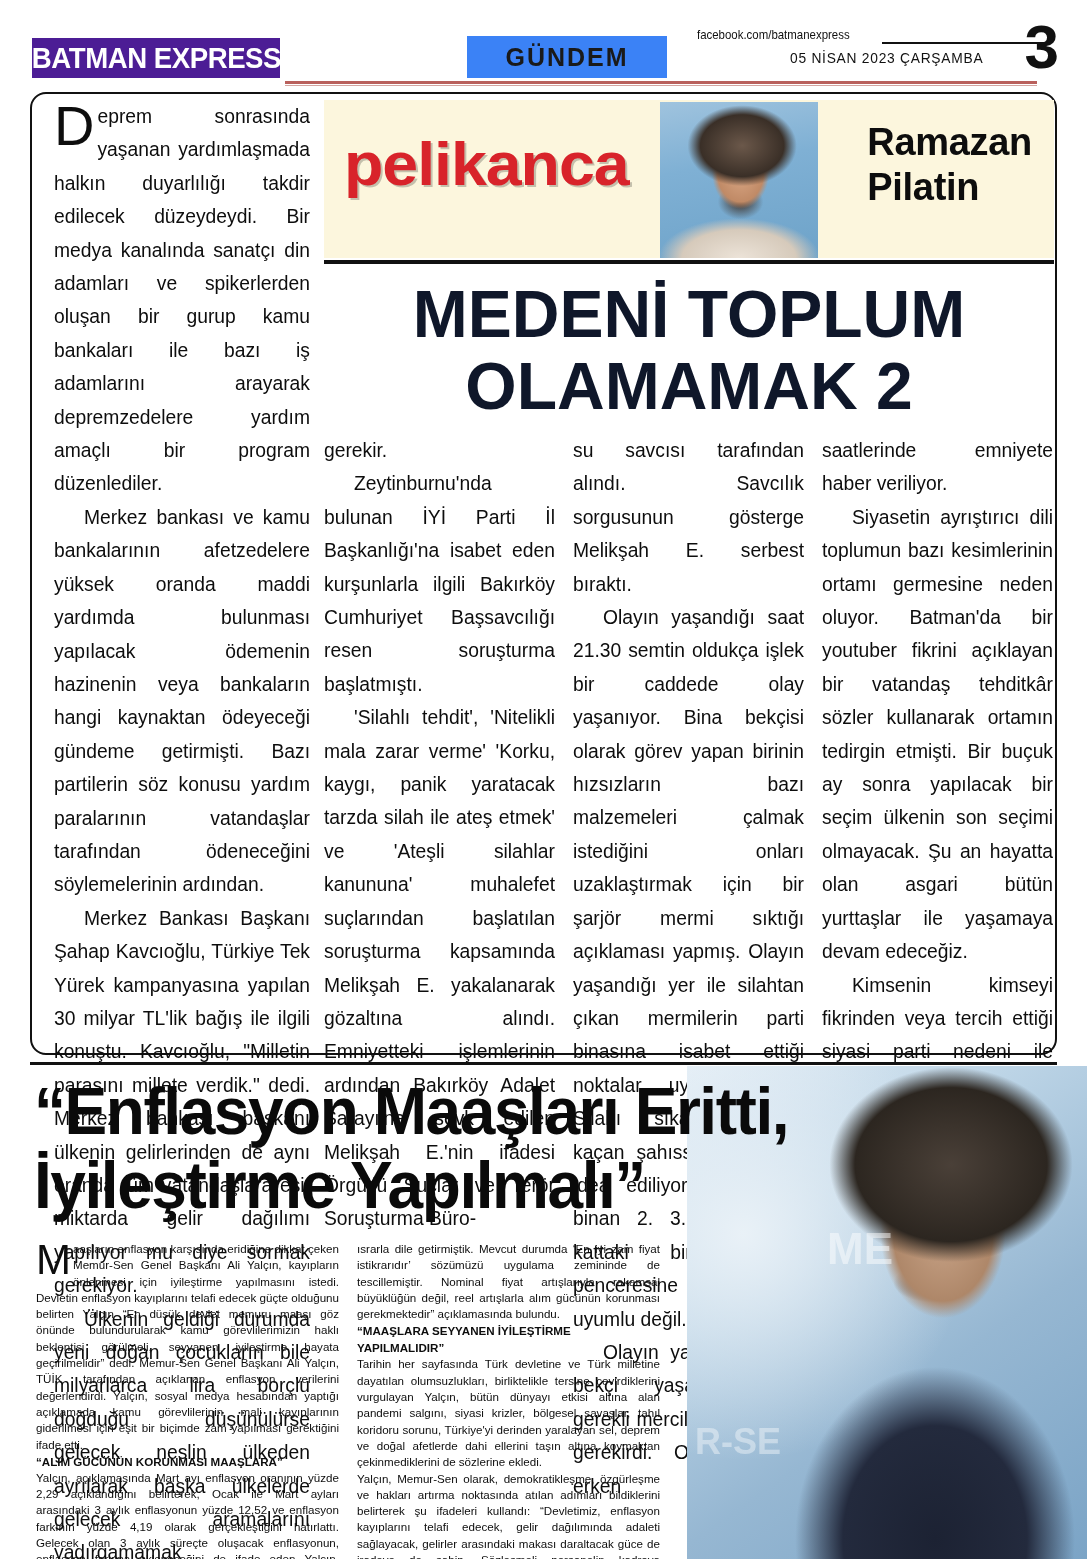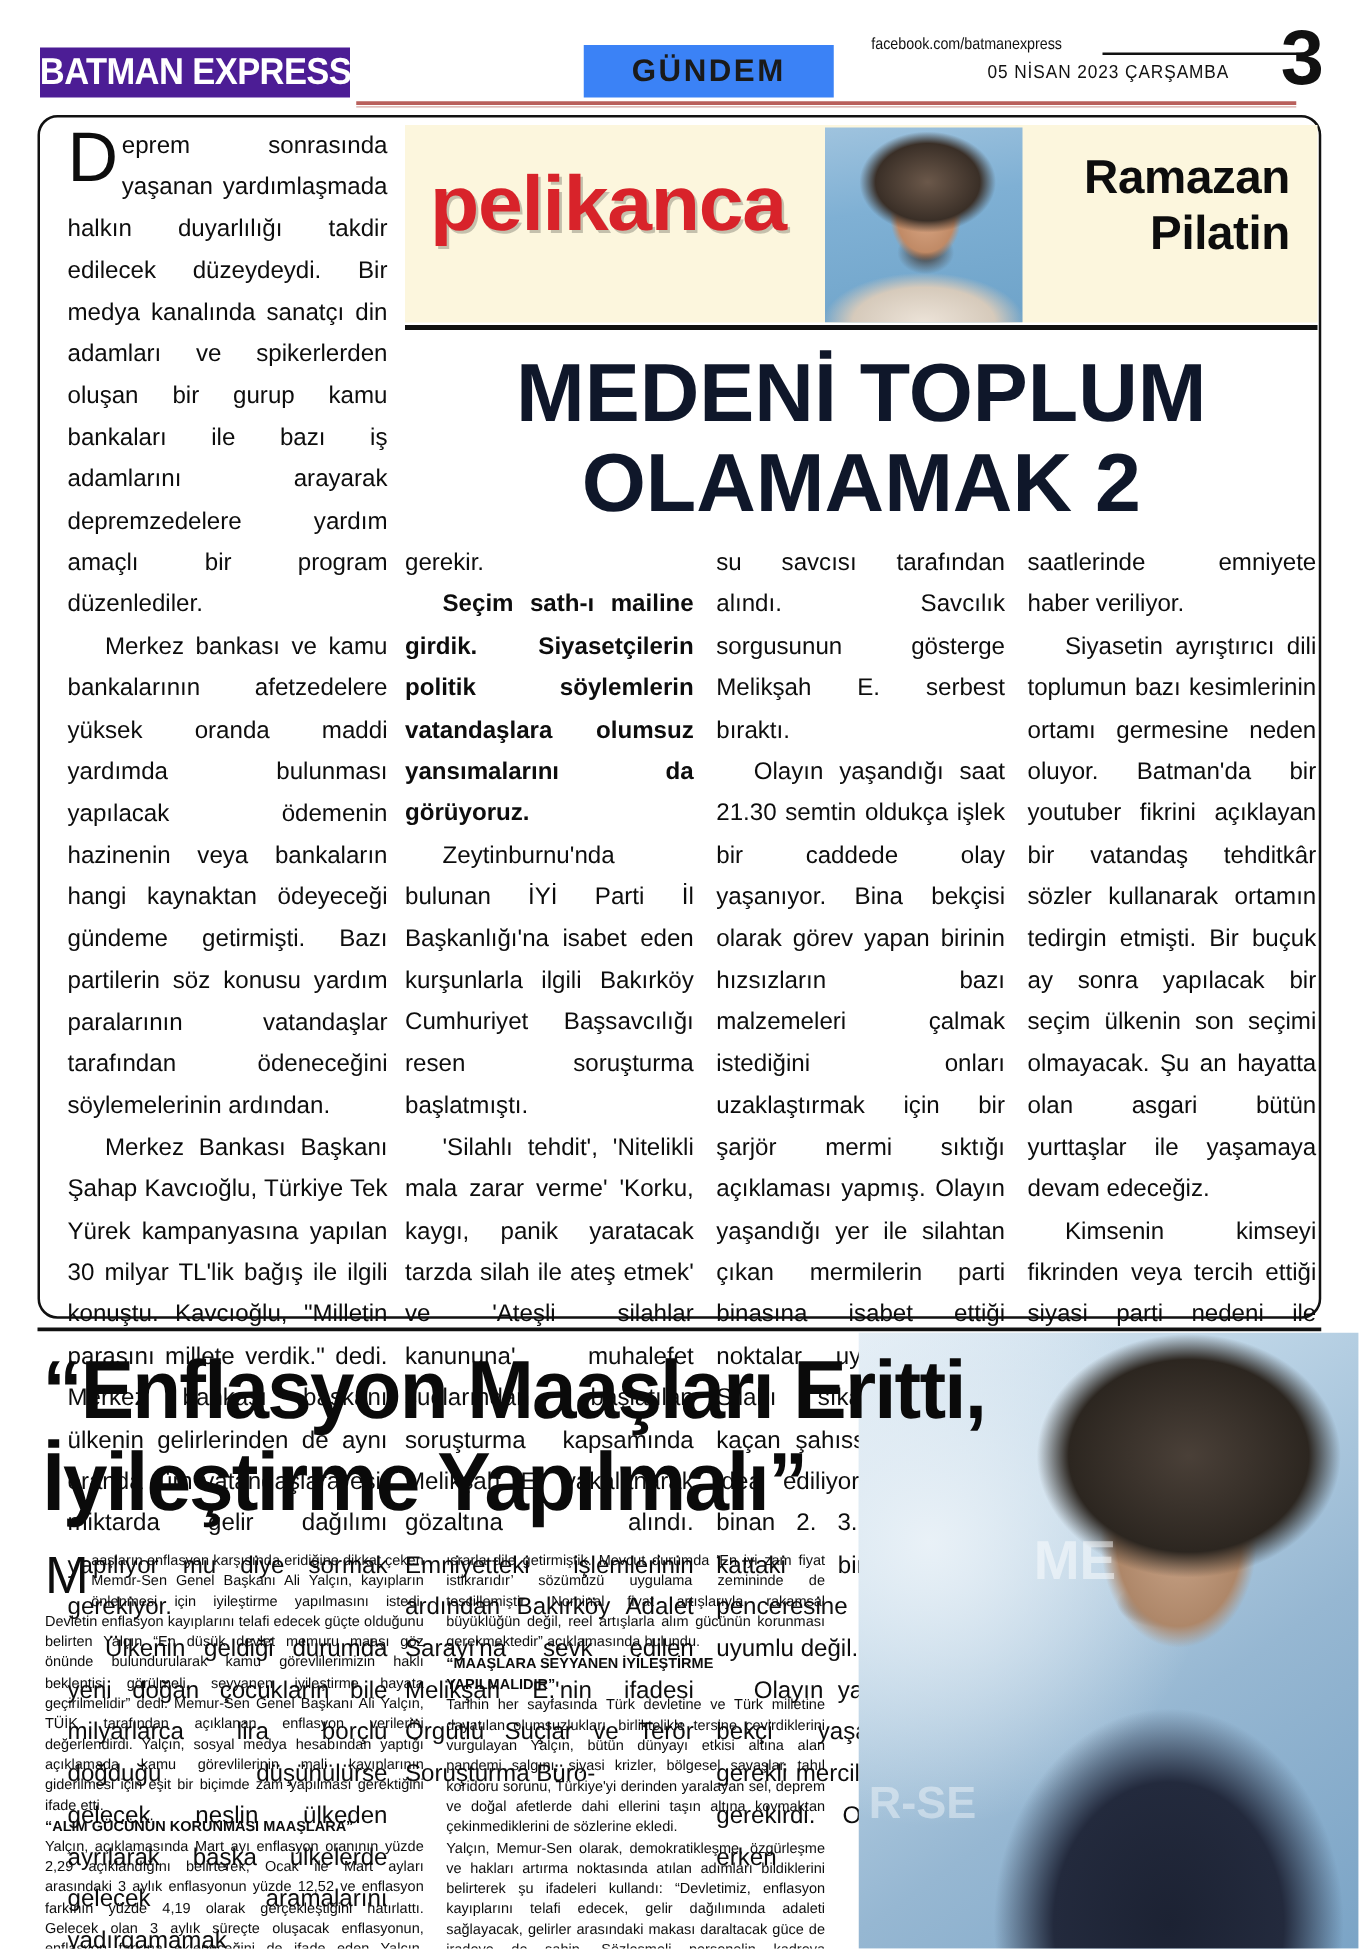--- a/index.html
+++ b/index.html
@@ -173,21 +173,21 @@
     background:
       radial-gradient(ellipse 48% 36% at 52% 28%, #6b584a 0%, #3a2f27 55%, rgba(58,47,39,0) 72%),
       radial-gradient(ellipse 24% 30% at 51% 46%, #d9a684 0%, #c08a66 60%, rgba(192,138,102,0) 75%),
       radial-gradient(ellipse 18% 14% at 51% 64%, #3c2c22 0%, rgba(60,44,34,0) 80%),
       radial-gradient(ellipse 60% 30% at 50% 100%, #ece3d8 0%, #d6cabb 60%, rgba(214,202,187,0) 85%),
       linear-gradient(170deg, #9fc3de 0%, #7fb0d4 40%, #6ea3c9 100%);
   }
   .author-name {
     position: absolute;
     right: 22px; top: 20px;
-    text-align: right;
+    text-align: left;
     font-size: 38px;
     line-height: 45px;
     font-weight: bold;
     color: #0d0d0d;
     font-family: "Liberation Sans", sans-serif;
     letter-spacing: -0.3px;
   }
   .colhead-rule {
     position: absolute;
     left: 292px; top: 166px;
@@ -368,21 +368,20 @@
   <div class="colhead-rule"></div>
 
   <div class="big-headline">
     <div>MEDENİ TOPLUM</div>
     <div>OLAMAMAK 2</div>
   </div>
 
   <div class="colgroup">
     <div class="col">
       <p class="noindent">gerekir.</p>
-      <p class="bold">Seçim sath-ı mailine girdik. Siyasetçilerin politik söylemlerin vatandaşlara olumsuz yansımalarını da görüyoruz.</p>
       <p>Zeytinburnu'nda bulunan İYİ Parti İl Başkanlığı'na isabet eden kurşunlarla ilgili Bakırköy Cumhuriyet Başsavcılığı resen soruşturma başlatmıştı.</p>
       <p>'Silahlı tehdit', 'Nitelikli mala zarar verme' 'Korku, kaygı, panik yaratacak tarzda silah ile ateş etmek' ve 'Ateşli silahlar kanununa' muhalefet suçlarından başlatılan soruşturma kapsamında Melikşah E. yakalanarak gözaltına alındı. Emniyetteki işlemlerinin ardından Bakırköy Adalet Sarayı'na sevk edilen Melikşah E.'nin ifadesi Örgütlü Suçlar ve Terör Soruşturma Büro-</p>
     </div>
     <div class="col">
       <p class="noindent">su savcısı tarafından alındı. Savcılık sorgusunun gösterge Melikşah E. serbest bıraktı.</p>
       <p>Olayın yaşandığı saat 21.30 semtin oldukça işlek bir caddede olay yaşanıyor. Bina bekçisi olarak görev yapan birinin hızsızların bazı malzemeleri çalmak istediğini onları uzaklaştırmak için bir şarjör mermi sıktığı açıklaması yapmış. Olayın yaşandığı yer ile silahtan çıkan mermilerin parti binasına isabet ettiği noktalar uyumlu değil. Silahı sıkan bekçinin kaçan şahıssa ateş ettiği idea ediliyorsa merminin binan 2. 3. ve bir üst kattaki bir büronun penceresine isabet etmesi uyumlu değil.</p>
       <p>Olayın yaşardığı anda bekçi yaşanan olayı gerekli mercilere bildirmesi gerekirdi. Olay sabahın erken</p>
     </div>
     <div class="col">
       <p class="noindent">saatlerinde emniyete haber veriliyor.</p>

